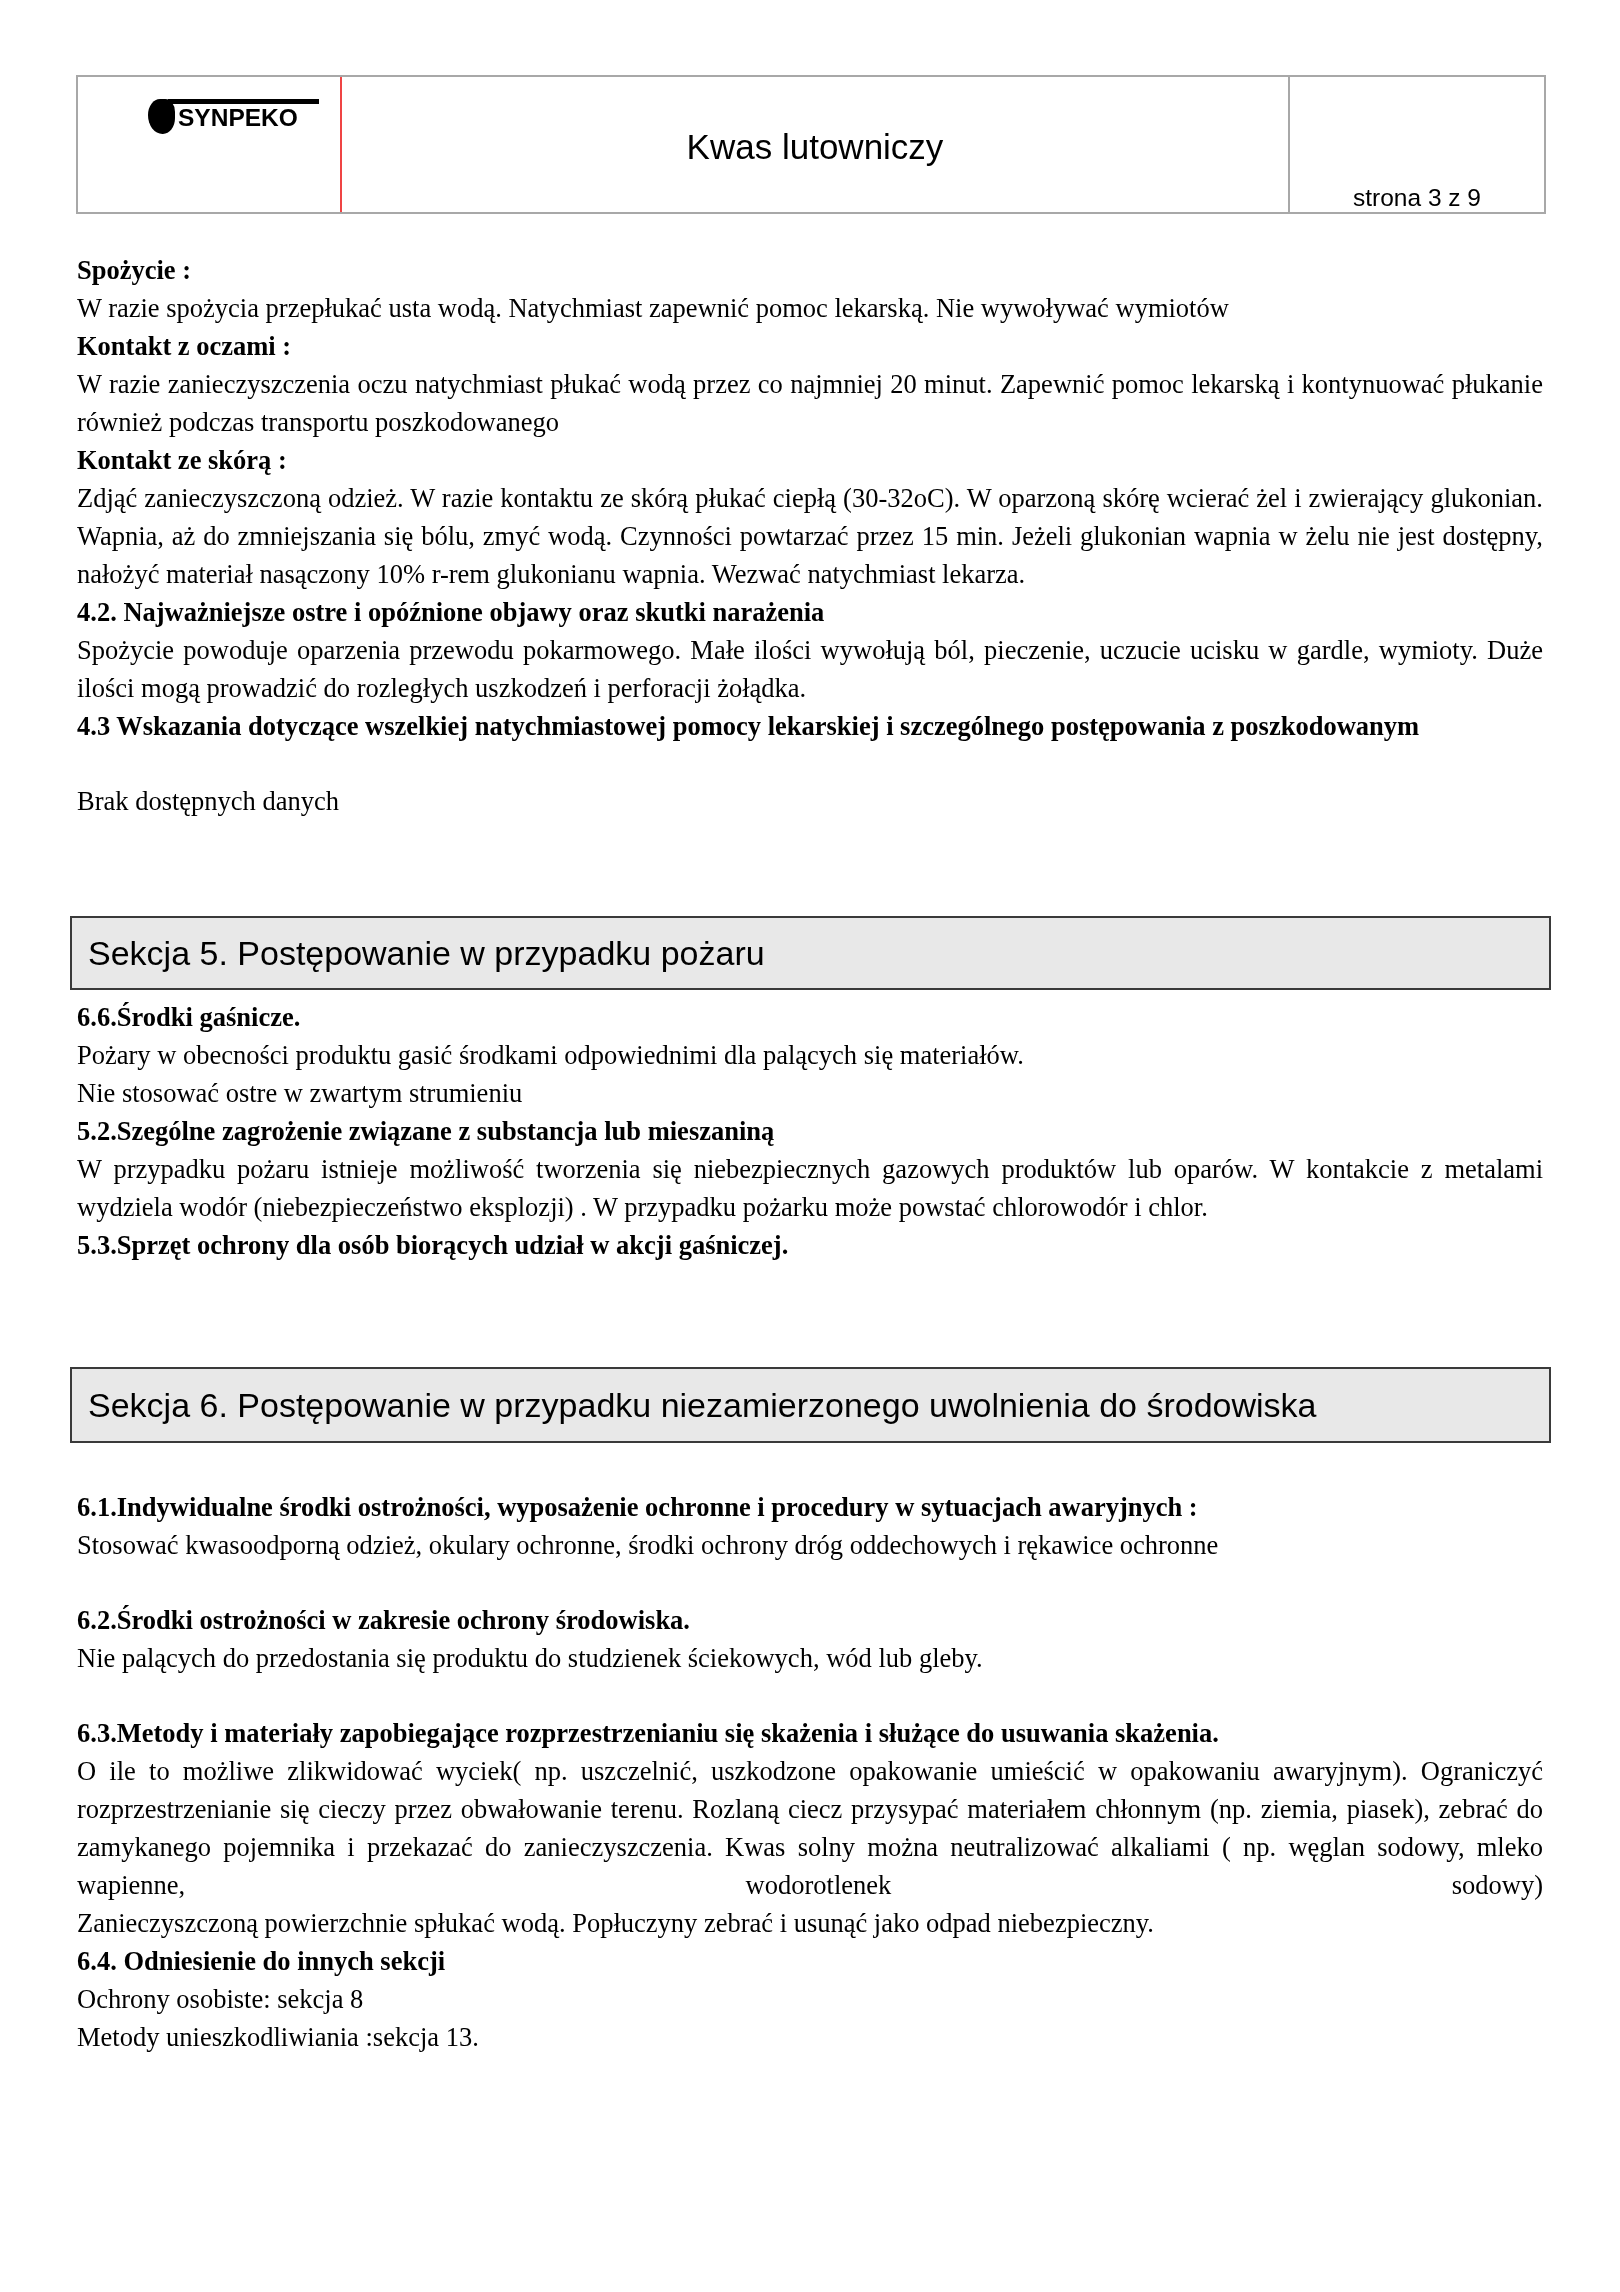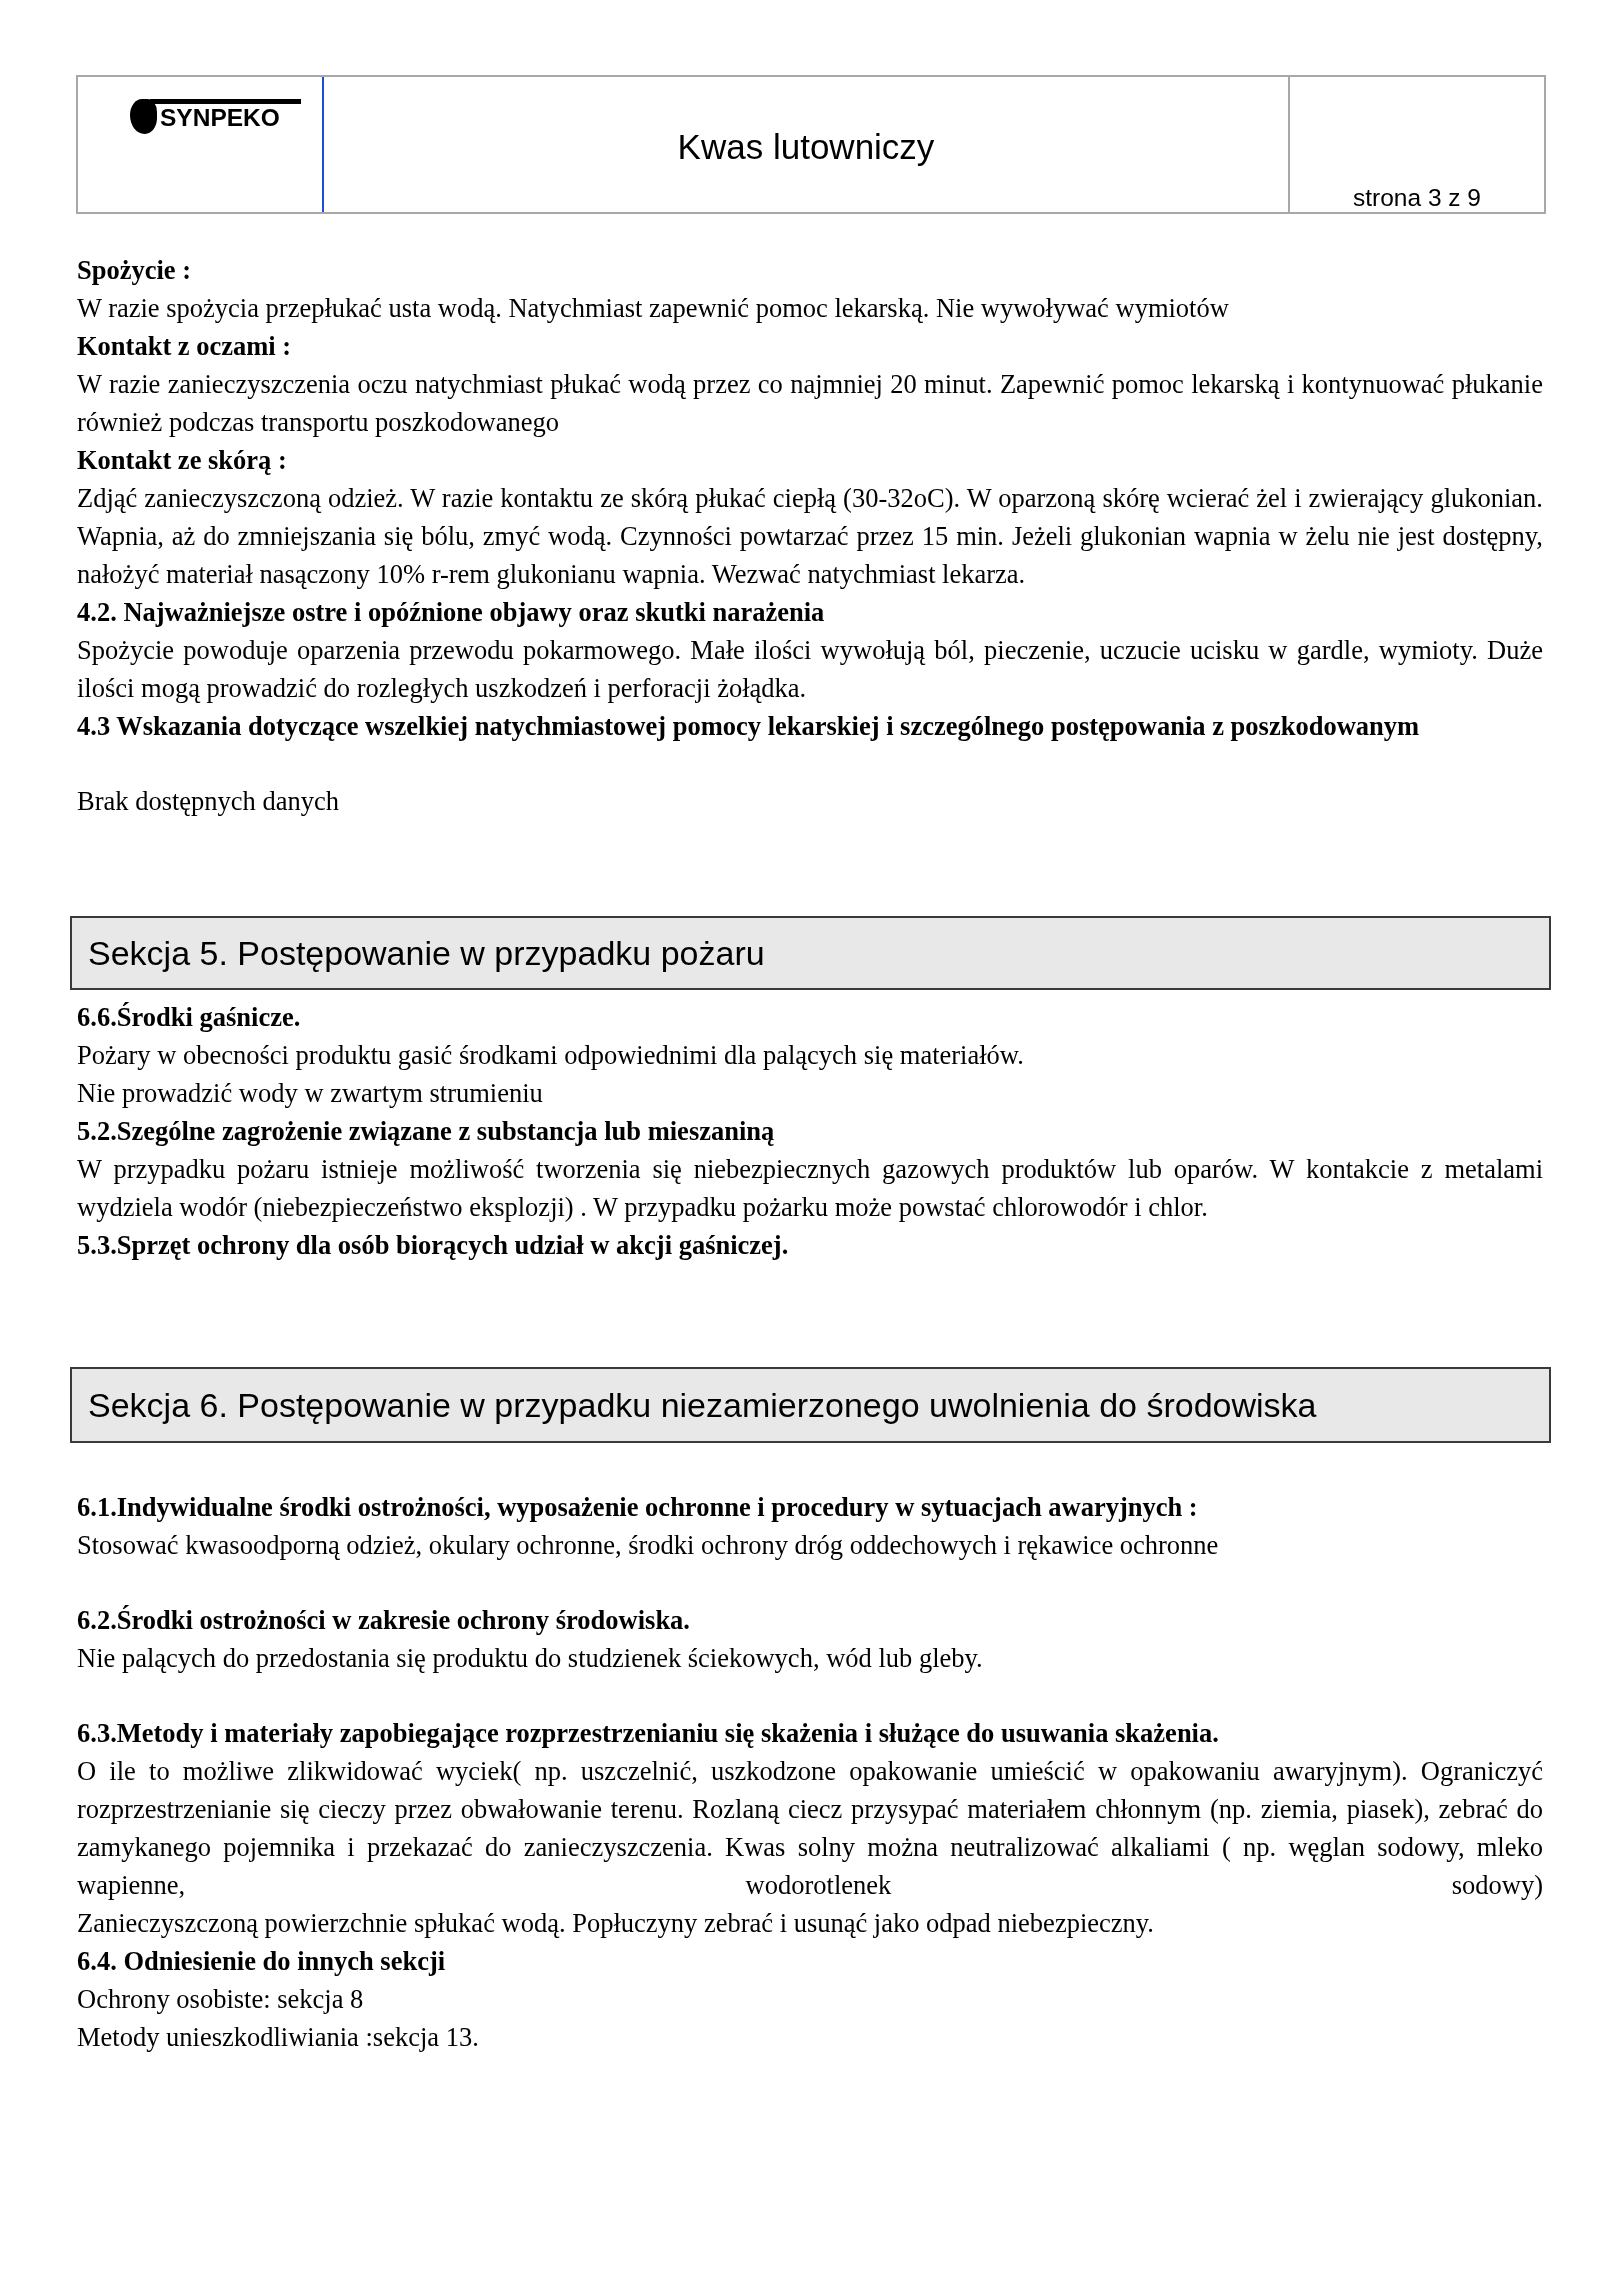--- a/index.html
+++ b/index.html
@@ -2,21 +2,21 @@
 <html><head>
   <meta charset="utf-8">
   <style>
     html, body { margin: 0; padding: 0; background: #ffffff; }
     body { width: 1620px; height: 2293px; position: relative; overflow: hidden; color: #000; }
 
     .header-table {
       position: absolute; left: 76px; top: 75px; width: 1470px; height: 139px;
       border: 2px solid #a8a8a8; box-sizing: border-box; display: flex;
     }
-    .header-logo-cell { width: 244px; border-right: 2px solid #1d4ed8; position: relative; }
+    .header-logo-cell { width: 244px; border-right: 2px solid #ef4444; position: relative; margin-left: 18px; }
     .header-title-cell { flex: 1; border-right: 2px solid #a8a8a8; display: flex; align-items: center; justify-content: center; }
     .header-page-cell { width: 254px; display: flex; align-items: flex-end; justify-content: center; }
     .doc-title { font-family: "Liberation Sans", sans-serif; font-size: 35px; padding-top: 5.9px; }
     .page-indicator { font-family: "Liberation Sans", sans-serif; font-size: 24.5px; }
 
     .logo { position: absolute; left: 52px; top: 19.6px; width: 176px; height: 39px; }
     .logo-bar { position: absolute; left: 19.6px; top: 2.9px; width: 151px; height: 4.9px; background: #000; }
     .logo-ball { position: absolute; left: 0; top: 2.9px; width: 26.5px; height: 35px; background: #000; border-radius: 50% 40% 50% 60%; }
     .logo-text { position: absolute; left: 30px; top: 6.9px; font-family: "Liberation Sans", sans-serif; font-weight: bold; font-size: 24.5px; letter-spacing: 0px; line-height: 29px; }
 
@@ -65,21 +65,21 @@
   <p style="margin-top:37px;">Brak dostępnych danych</p>
 </div>
 
 <div class="section-box" style="top:916px; height:74px;">
   <span>Sekcja 5. Postępowanie w przypadku pożaru</span>
 </div>
 
 <div class="content" style="top:998px;">
   <p class="b">6.6.Środki gaśnicze.</p>
   <p>Pożary w obecności produktu gasić środkami odpowiednimi dla palących się materiałów.</p>
-  <p>Nie prowadzić wody w zwartym strumieniu</p>
+  <p>Nie stosować ostre w zwartym strumieniu</p>
   <p class="b">5.2.Szególne zagrożenie związane z substancja lub mieszaniną</p>
   <p class="j">W przypadku pożaru istnieje możliwość tworzenia się niebezpiecznych gazowych produktów lub oparów. W kontakcie z metalami wydziela wodór (niebezpieczeństwo eksplozji) . W przypadku pożarku może powstać chlorowodór i chlor.</p>
   <p class="b">5.3.Sprzęt ochrony dla osób biorących udział w akcji gaśniczej.</p>
 </div>
 
 <div class="section-box" style="top:1367px; height:76px;">
   <span>Sekcja 6. Postępowanie w przypadku niezamierzonego uwolnienia do środowiska</span>
 </div>
 
 <div class="content" style="top:1488px;">

